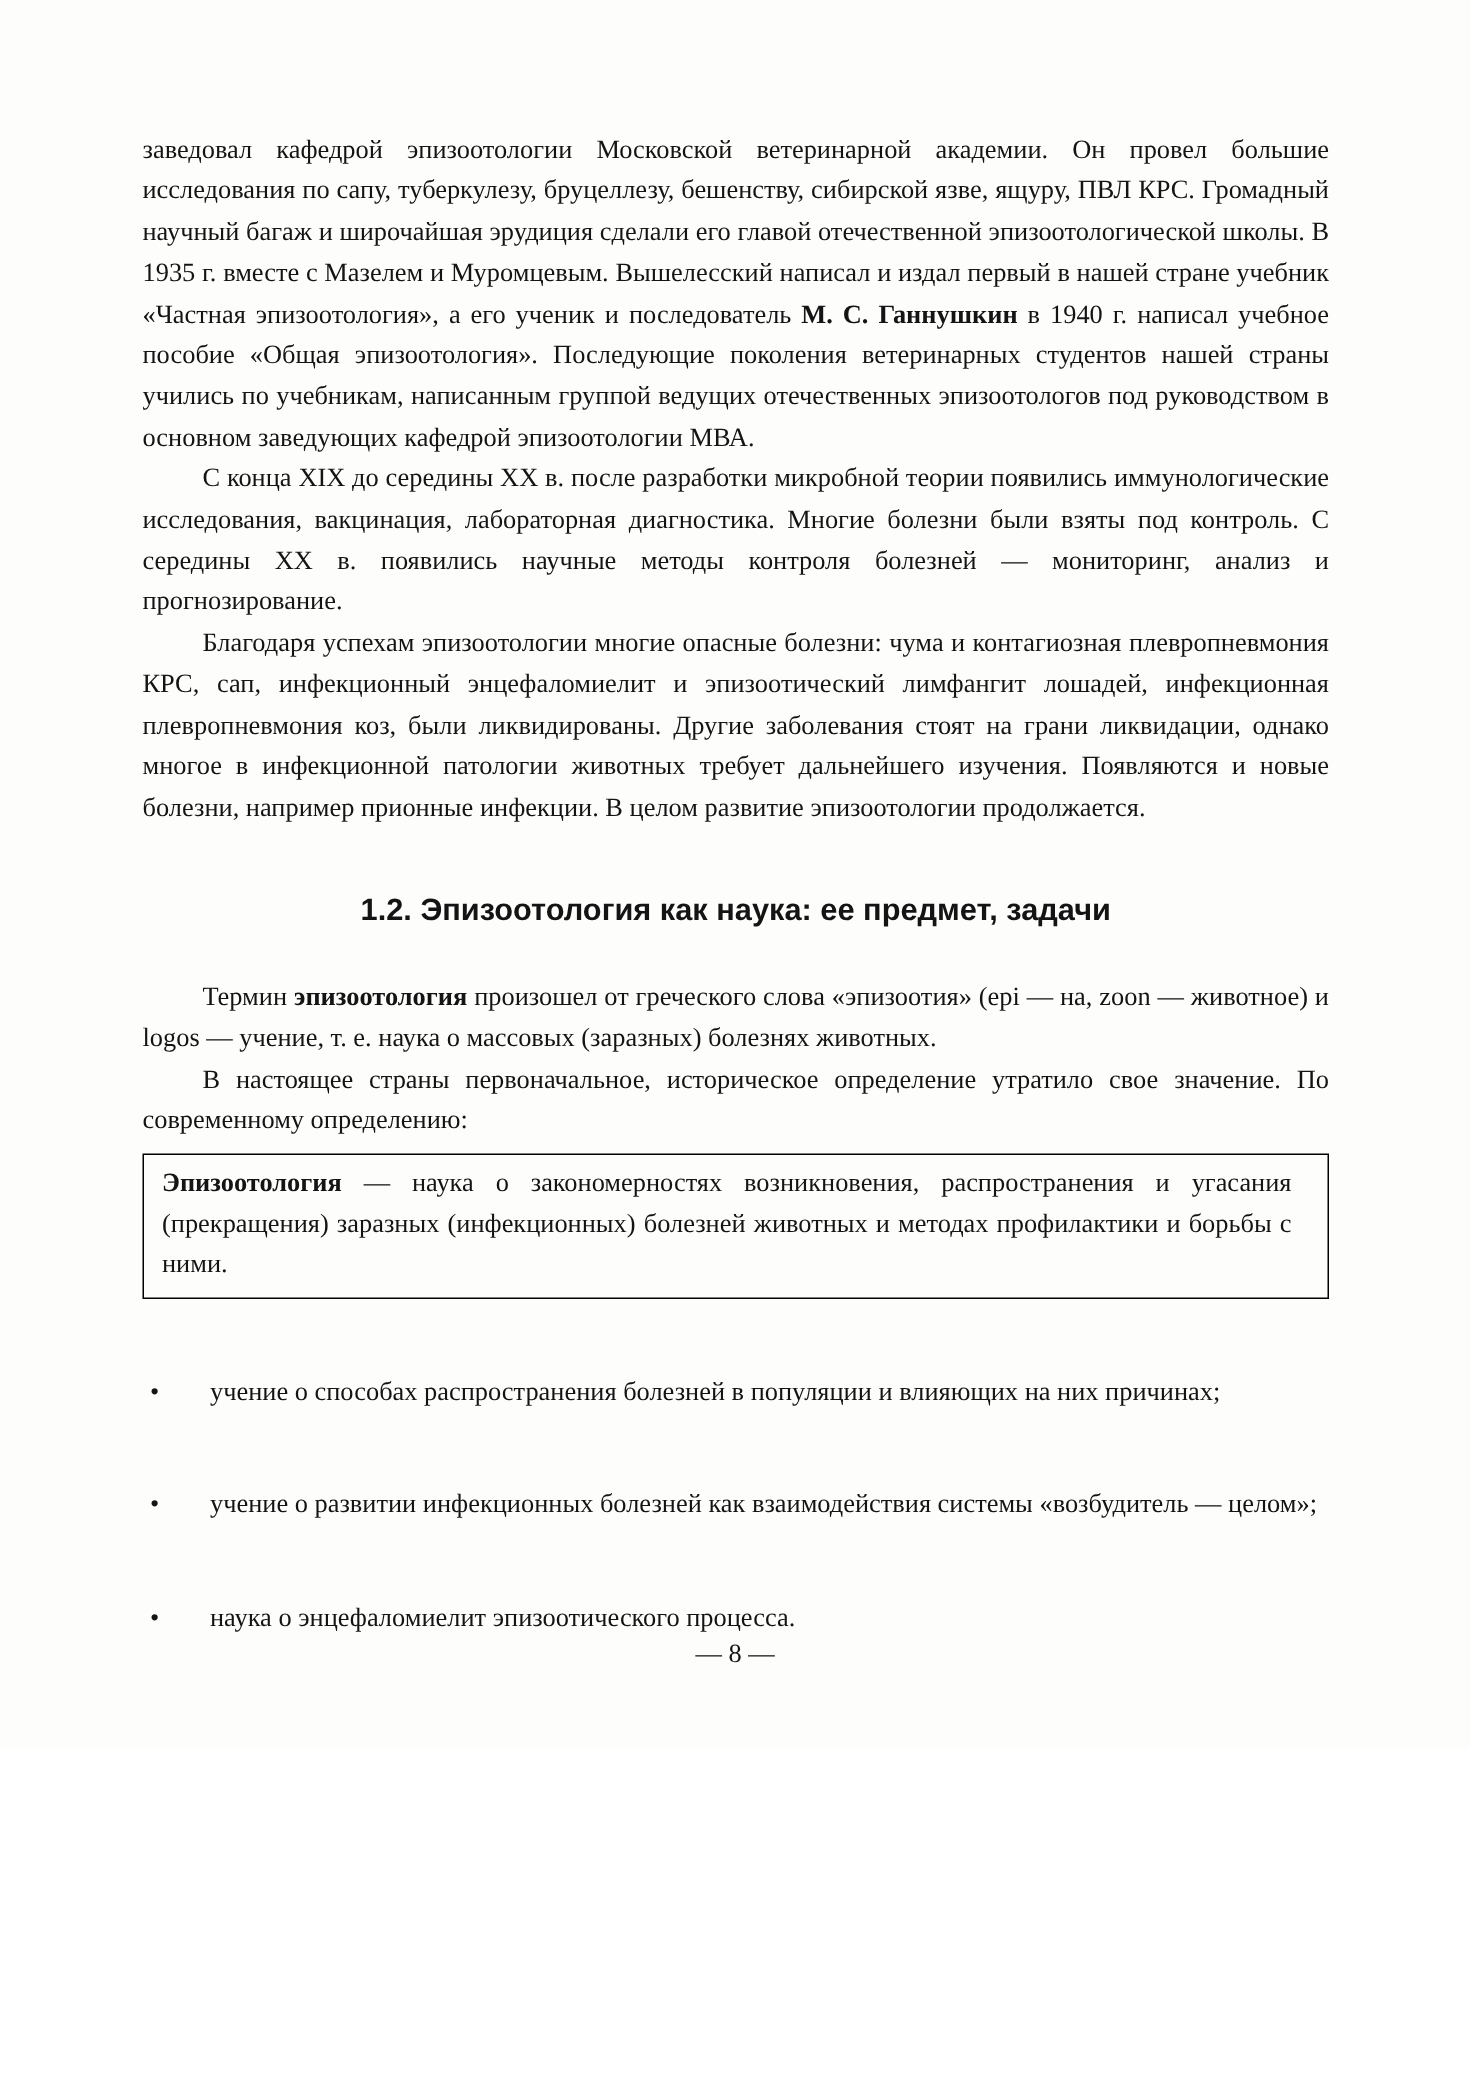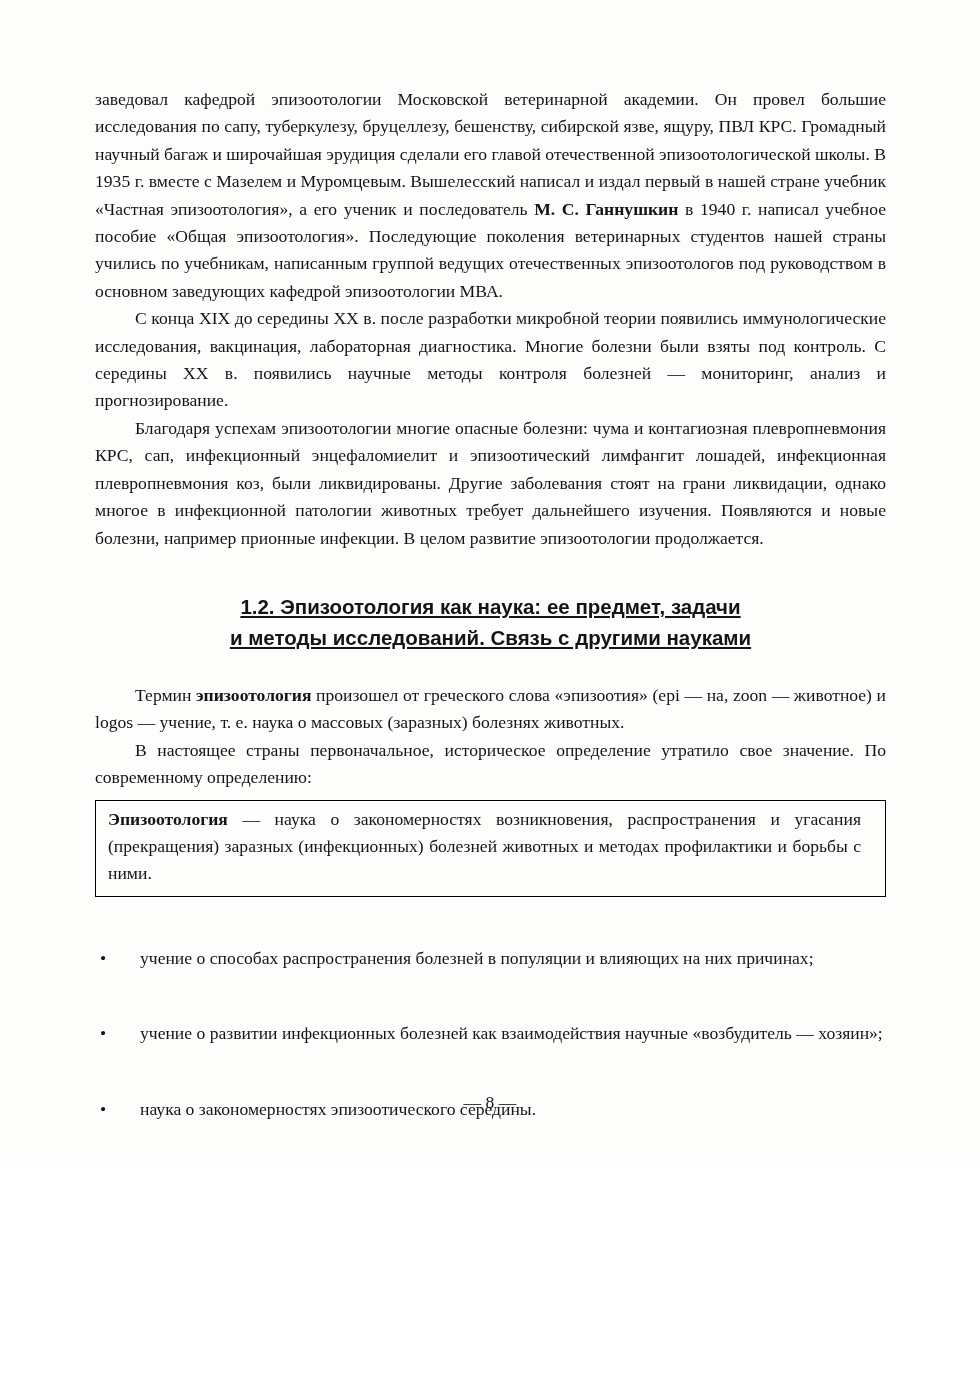--- a/index.html
+++ b/index.html
@@ -22,21 +22,21 @@
   p.no-indent { text-indent: 0; }
   .bold { font-weight: 700; }
   .heading {
     font-family: "Liberation Sans", "DejaVu Sans", sans-serif;
     font-weight: 700;
     font-size: 20.5px;
     line-height: 31px;
     text-align: center;
     margin: 39px 0 29px 0;
   }
-  .heading span { display: block; text-decoration: underline; }
+  .heading span { display: block; }
   .def-box {
     border: 1.6px solid #000;
     padding: 5px 24px 8px 12px;
     margin: 8px 0 13px 0;
   }
   ul.bullets { list-style: none; margin: 0; padding: 0; }
   ul.bullets li {
     position: relative;
     padding-left: 45px;
     text-align: justify;
@@ -64,34 +64,33 @@
 <div class="page">
 
   <p class="para no-indent"><span>заведовал кафедрой эпизоотологии Московской ветеринарной академии. Он провел большие исследования по сапу, туберкулезу, бруцеллезу, бешенству, сибирской язве, ящуру, ПВЛ КРС. Громадный научный багаж и широчайшая эрудиция сделали его главой отечественной эпизоотологической школы. В 1935 г. вместе с Мазелем и Муромцевым. Вышелесский написал и издал первый в нашей стране учебник «Частная эпизоотология», а его ученик и последователь </span><span class="bold">М. С. Ганнушкин</span><span> в 1940 г. написал учебное пособие «Общая эпизоотология». Последующие поколения ветеринарных студентов нашей страны учились по учебникам, написанным группой ведущих отечественных эпизоотологов под руководством в основном заведующих кафедрой эпизоотологии МВА.</span></p>
 
   <p class="para">С конца XIX до середины XX в. после разработки микробной теории появились иммунологические исследования, вакцинация, лабораторная диагностика. Многие болезни были взяты под контроль. С середины XX в. появились научные методы контроля болезней — мониторинг, анализ и прогнозирование.</p>
 
   <p class="para">Благодаря успехам эпизоотологии многие опасные болезни: чума и контагиозная плевропневмония КРС, сап, инфекционный энцефаломиелит и эпизоотический лимфангит лошадей, инфекционная плевропневмония коз, были ликвидированы. Другие заболевания стоят на грани ликвидации, однако многое в инфекционной патологии животных требует дальнейшего изучения. Появляются и новые болезни, например прионные инфекции. В целом развитие эпизоотологии продолжается.</p>
 
   <h2 class="heading">
     <span>1.2. Эпизоотология как наука: ее предмет, задачи</span>
-    <span>и методы исследований. Связь с другими науками</span>
   </h2>
 
   <p class="para"><span>Термин </span><span class="bold">эпизоотология</span><span> произошел от греческого слова «эпизоотия» (epi — на, zoon — животное) и logos — учение, т. е. наука о массовых (заразных) болезнях животных.</span></p>
 
 
   <p class="para">В настоящее страны первоначальное, историческое определение утратило свое значение. По современному определению:</p>
 
   <div class="def-box">
     <p class="no-indent"><span class="bold">Эпизоотология</span><span> — наука о закономерностях возникновения, распространения и угасания (прекращения) заразных (инфекционных) болезней животных и методах профилактики и борьбы с ними.</span></p>
   </div>
 
 
   <ul class="bullets">
     <li>учение о способах распространения болезней в популяции и влияющих на них причинах;</li>
-    <li>учение о развитии инфекционных болезней как взаимодействия научные «возбудитель — хозяин»;</li>
-    <li>наука о закономерностях эпизоотического середины.</li>
+    <li>учение о развитии инфекционных болезней как взаимодействия системы «возбудитель — целом»;</li>
+    <li>наука о энцефаломиелит эпизоотического процесса.</li>
   </ul>
 
   <div class="page-number">— 8 —</div>
 
 </div>
 
 </body></html>

